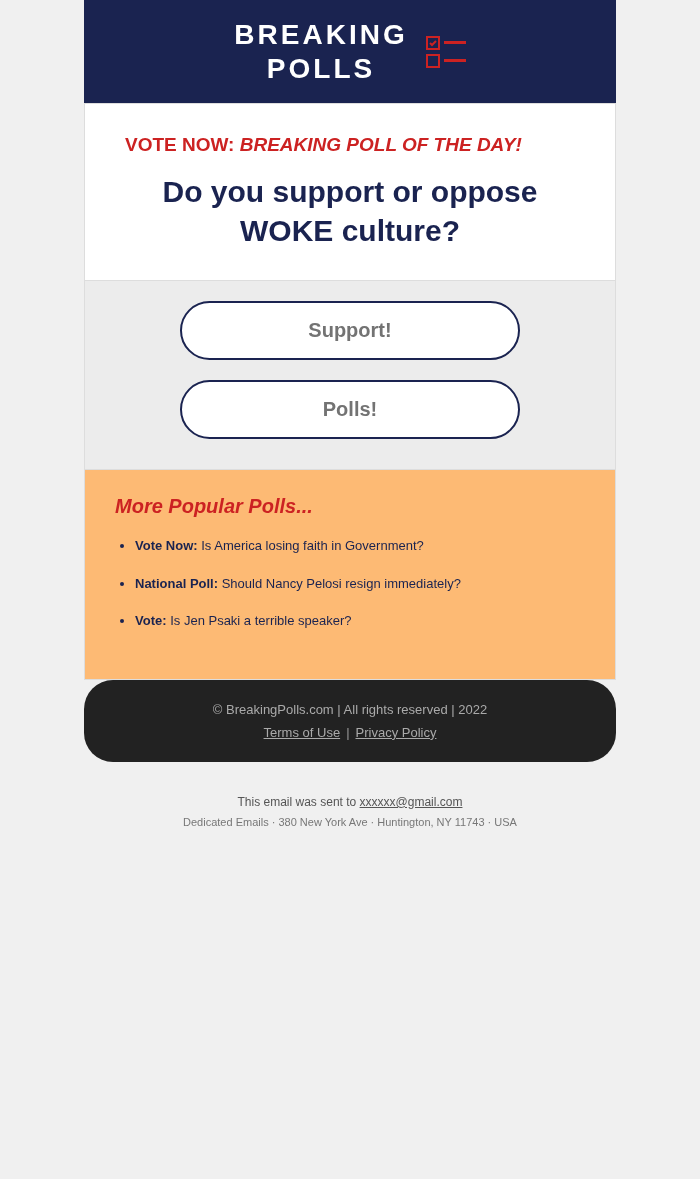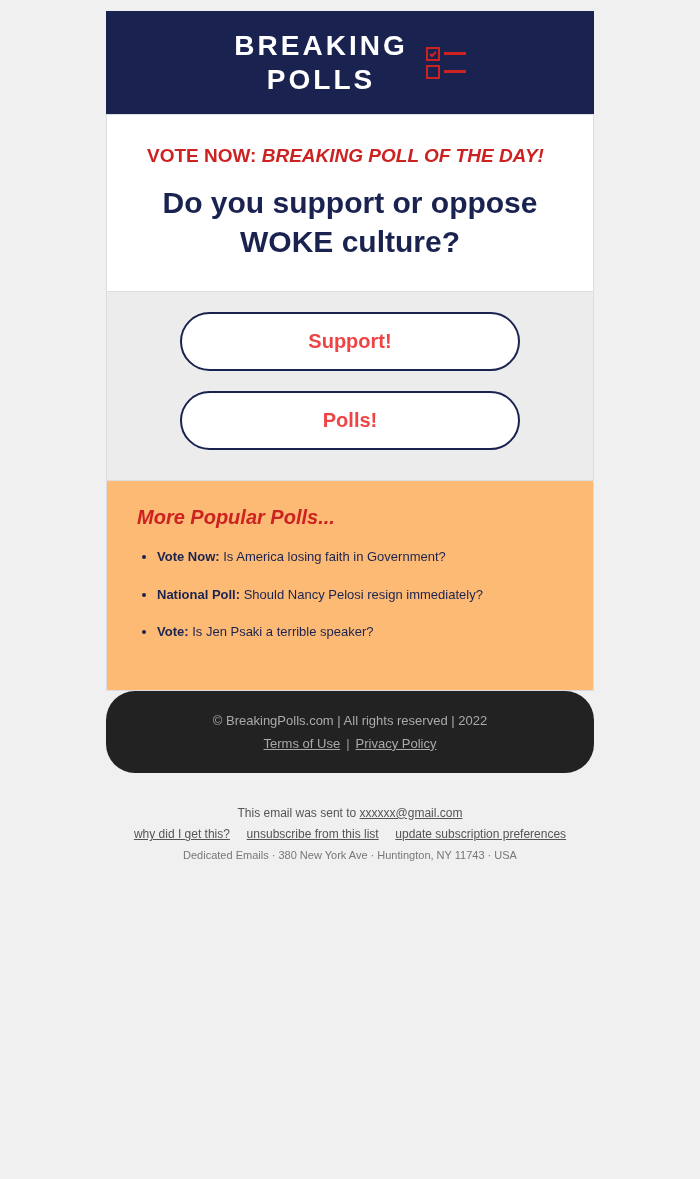--- a/index.html
+++ b/index.html
@@ -7,22 +7,22 @@
       background: #f0f0f0;
       font-family: Arial, sans-serif;
       display: flex;
       flex-direction: column;
       align-items: center;
       min-height: 1179px;
       padding-bottom: 40px;
     }
 
     .email-container {
-      width: 488px;
-      margin-top: 11px;
+      width: 532px;
+      margin-top: 0;
     }
 
     
     .header {
       background-color: #1a2350;
       padding: 18px 20px;
       text-align: center;
       display: flex;
       align-items: center;
       justify-content: center;
@@ -105,21 +105,21 @@
     }
 
     .vote-btn {
       width: 340px;
       padding: 16px 20px;
       border: 2px solid #1a2350;
       border-radius: 30px;
       background: white;
       font-size: 20px;
       font-weight: 700;
-      color: #ef4444;
+      color: #737373;
       cursor: pointer;
       text-align: center;
     }
 
     
     .more-polls-section {
       background: #fdba74;
       padding: 25px 30px 30px;
       border: 1px solid #ddd;
       border-top: none;
@@ -280,21 +280,14 @@
     </div>
   </div>
 
 </div>
 
 <div class="email-footer">
   <div>
     <span>This email was sent to</span>
     <a href="#">xxxxxx@gmail.com</a>
   </div>
-  <div>
-    <a href="#">why did I get this?</a>
-    &nbsp;&nbsp;&nbsp;
-    <a href="#">unsubscribe from this list</a>
-    &nbsp;&nbsp;&nbsp;
-    <a href="#">update subscription preferences</a>
-  </div>
   <div class="address">Dedicated Emails · 380 New York Ave · Huntington, NY 11743 · USA</div>
 </div>
 
 </body></html>

